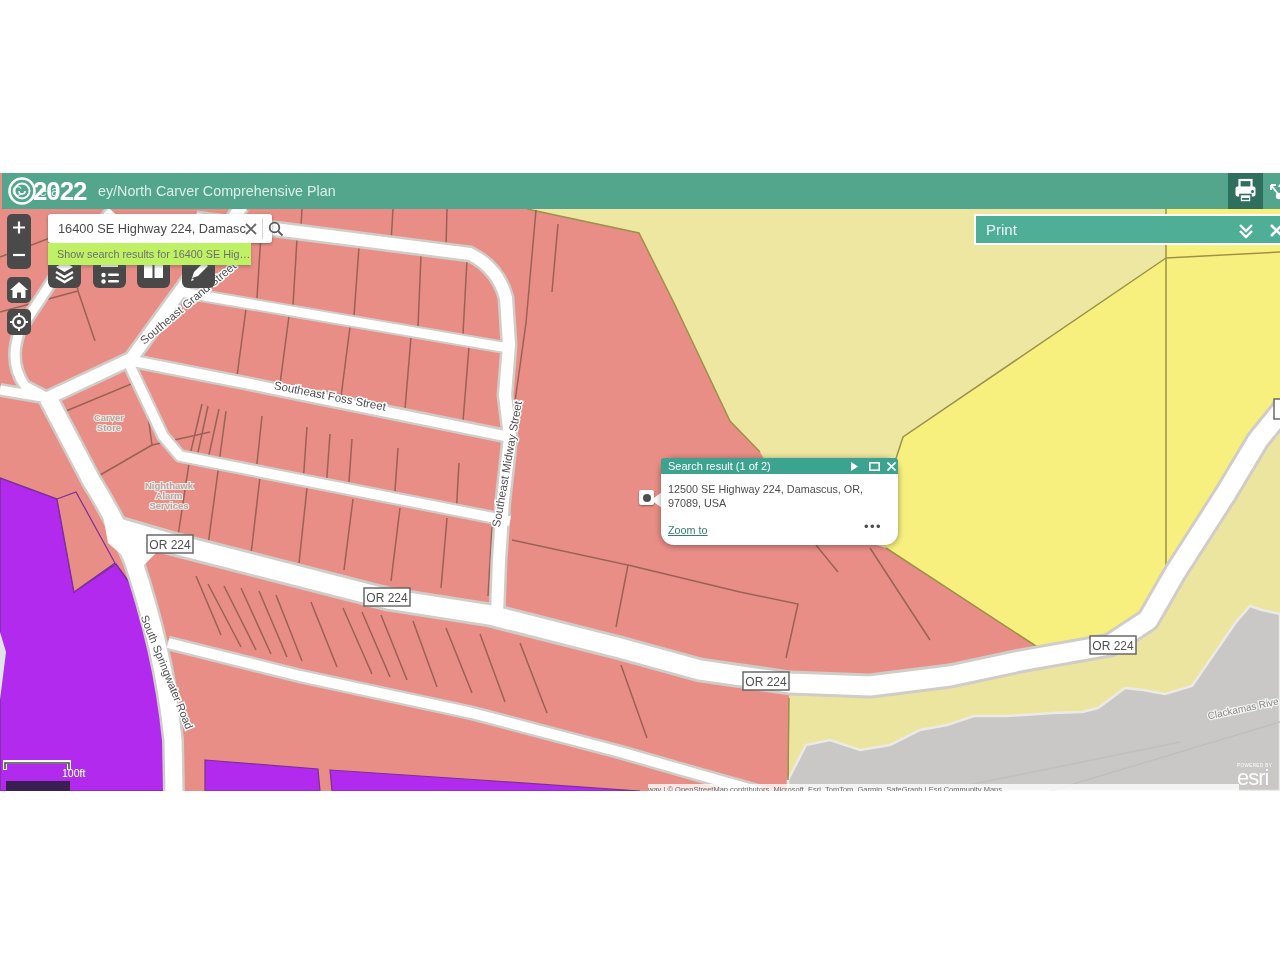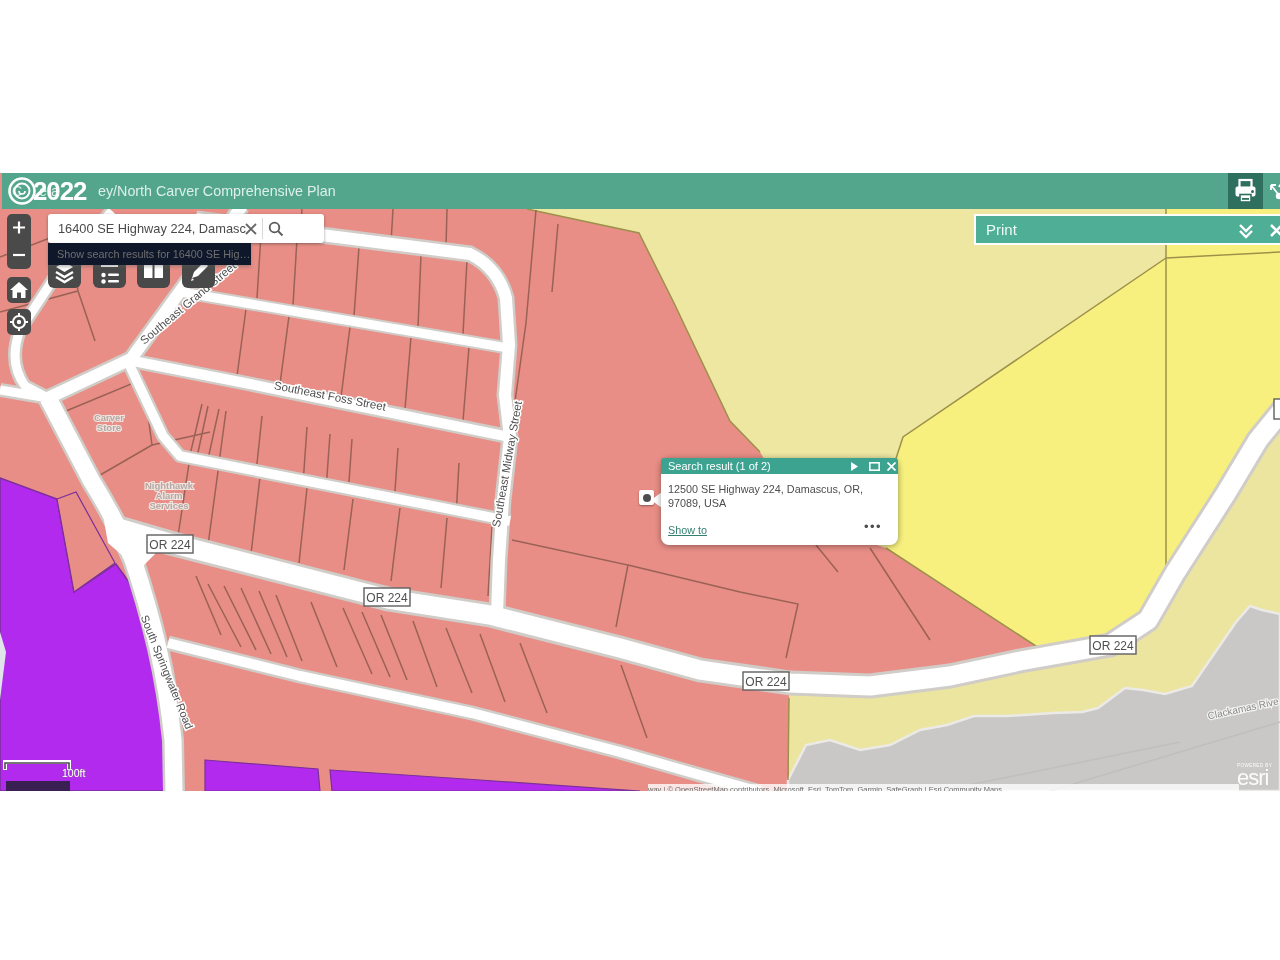--- a/index.html
+++ b/index.html
@@ -5,26 +5,26 @@
 *{margin:0;padding:0;box-sizing:border-box}
 html,body{width:1280px;height:960px;background:#fff;font-family:"Liberation Sans",sans-serif;overflow:hidden}
 body{position:relative}
 #mapsvg{position:absolute;left:0;top:173px;width:1280px;height:618px}
 #header{position:absolute;left:0;top:173px;width:1280px;height:36px;background:#53a68b;overflow:hidden}
 #title{position:absolute;left:96px;top:0;height:45px;line-height:37px;font-size:14.3px;color:#dcf0e9;white-space:nowrap}
 .frag{position:absolute;top:0;height:36px;line-height:37px;font-size:14.3px;color:#dcf0e9}
 #wm2023{position:absolute;left:31px;top:4px;font-size:25.8px;font-weight:bold;color:#fff;letter-spacing:-1px;font-family:"Liberation Sans",sans-serif}
 #printbtn{position:absolute;left:1226px;top:0;width:35px;height:36px;background:#2e6f5d}
 #printpanel{position:absolute;left:974px;top:214px;width:330px;height:31px;background:#4fae96;border:2px solid #fdfdfd;border-right:none;color:#eefaf6;font-size:15px;line-height:27px;padding-left:10px}
-#searchbox{position:absolute;left:48px;top:214px;width:276px;height:29px;background:#fff;border-radius:3px;box-shadow:0 1px 3px rgba(50,50,50,.5);font-size:12.8px;color:#4a4a4a;line-height:29px}
-#suggest{position:absolute;left:48px;top:243px;width:203px;height:22px;background:#0f172a;box-shadow:0 2px 3px rgba(90,90,90,.4);z-index:30;font-size:10.8px;color:#6f6f6f;line-height:22px;padding-left:9px;white-space:nowrap;overflow:hidden}
+#searchbox{position:absolute;left:48px;top:214px;width:224px;height:29px;background:#fff;border-radius:3px;box-shadow:0 1px 3px rgba(50,50,50,.5);font-size:12.8px;color:#4a4a4a;line-height:29px}
+#suggest{position:absolute;left:48px;top:243px;width:203px;height:22px;background:#bef264;box-shadow:0 2px 3px rgba(90,90,90,.4);z-index:30;font-size:10.8px;color:#6f6f6f;line-height:22px;padding-left:9px;white-space:nowrap;overflow:hidden}
 #zoompill{position:absolute;left:7px;top:214px;width:24px;height:55px;background:#4a4a4a;border-radius:5px;color:#fff;text-align:center}
 .sqbtn{position:absolute;width:24px;height:26px;background:#4a4a4a;border-radius:5px}
 .toolbtn{position:absolute;top:255px;width:33px;height:33px;background:#494949;border-radius:6px;z-index:20}
-#popup{position:absolute;left:661px;top:458px;width:237px;height:87px;background:#fff;border-radius:8px;box-shadow:0 1px 6px rgba(0,0,0,.4);font-size:10.8px;color:#4d4d4d}
+#popup{position:absolute;left:661px;top:458px;width:237px;height:87px;background:#fff;border-radius:13px;box-shadow:0 1px 6px rgba(0,0,0,.4);font-size:10.8px;color:#4d4d4d}
 #popuphead{height:16px;background:#3da391;border-radius:3px 3px 0 0;color:#fff;font-size:11px;line-height:16px;padding-left:7px}
 #ptr{position:absolute;left:651px;top:492px;width:0;height:0;border-top:8px solid transparent;border-bottom:8px solid transparent;border-right:11px solid #fff}
 #marker{position:absolute;left:639px;top:490px;width:15px;height:15px;background:#fff;border-radius:2px;box-shadow:0 1px 2px rgba(0,0,0,.4)}
 #marker div{position:absolute;left:3.5px;top:3.5px;width:8px;height:8px;background:#4e4e4e;border-radius:50%}
 #attrib{position:absolute;left:648px;top:784px;width:591px;height:7px;background:rgba(255,255,255,.78);overflow:hidden;font-size:7.5px;color:#6a6a6a;white-space:nowrap}
 #esrilogo{position:absolute;left:1237px;top:763px;color:rgba(255,255,255,.93);overflow:hidden;width:43px;height:28px}
 #darkbox{position:absolute;left:6px;top:781px;width:64px;height:10px;background:#391f52;overflow:hidden}
 #botband{position:absolute;left:0;top:791px;width:1280px;height:169px;background:#fff}
 #topband{position:absolute;left:0;top:0;width:1280px;height:173px;background:#fff}
 </style>
@@ -295,21 +295,21 @@
         <path d="M2,0 L9,4.5 L2,9 Z" fill="#fff"></path>
       </svg>
     <svg style="position:absolute;left:208px;top:4px" width="11" height="9" viewBox="0 0 11 9">
         <rect x="0.8" y="0.8" width="9.4" height="7.4" fill="none" stroke="#fff" stroke-width="1.6"></rect>
       </svg>
     <svg style="position:absolute;left:226px;top:4px" width="9" height="9" viewBox="0 0 9 9">
         <path d="M0.5,0.5 L8.5,8.5 M8.5,0.5 L0.5,8.5" stroke="#fff" stroke-width="1.7"></path>
       </svg>
   </div>
   <div style="padding:9px 26px 0 7px;line-height:13.5px">12500 SE Highway 224, Damascus, OR, 97089, USA</div>
-  <div style="position:absolute;left:7px;top:66px;color:#357f70;text-decoration:underline">Show to</div>
+  <div style="position:absolute;left:7px;top:66px;color:#357f70;text-decoration:underline">Zoom to</div>
   <div style="position:absolute;left:203px;top:61px;color:#4d4d4d;font-size:13px;letter-spacing:1.5px">•••</div>
 </div>
 
 <div id="attrib"><span style="position:relative;top:1px">way | © OpenStreetMap contributors, Microsoft, Esri, TomTom, Garmin, SafeGraph | Esri Community Maps</span></div>
 <div id="esrilogo">
   <div style="font-size:4.6px;letter-spacing:.4px">POWERED BY</div>
   <div style="font-size:22px;font-weight:normal;letter-spacing:-1px;line-height:20px">esri</div>
 </div>
 <div id="darkbox"><span style="color:#b9aecc;font-size:6.5px;position:relative;top:1px;left:3px">i | Interactive Map</span></div>
 <div id="topband"></div>

